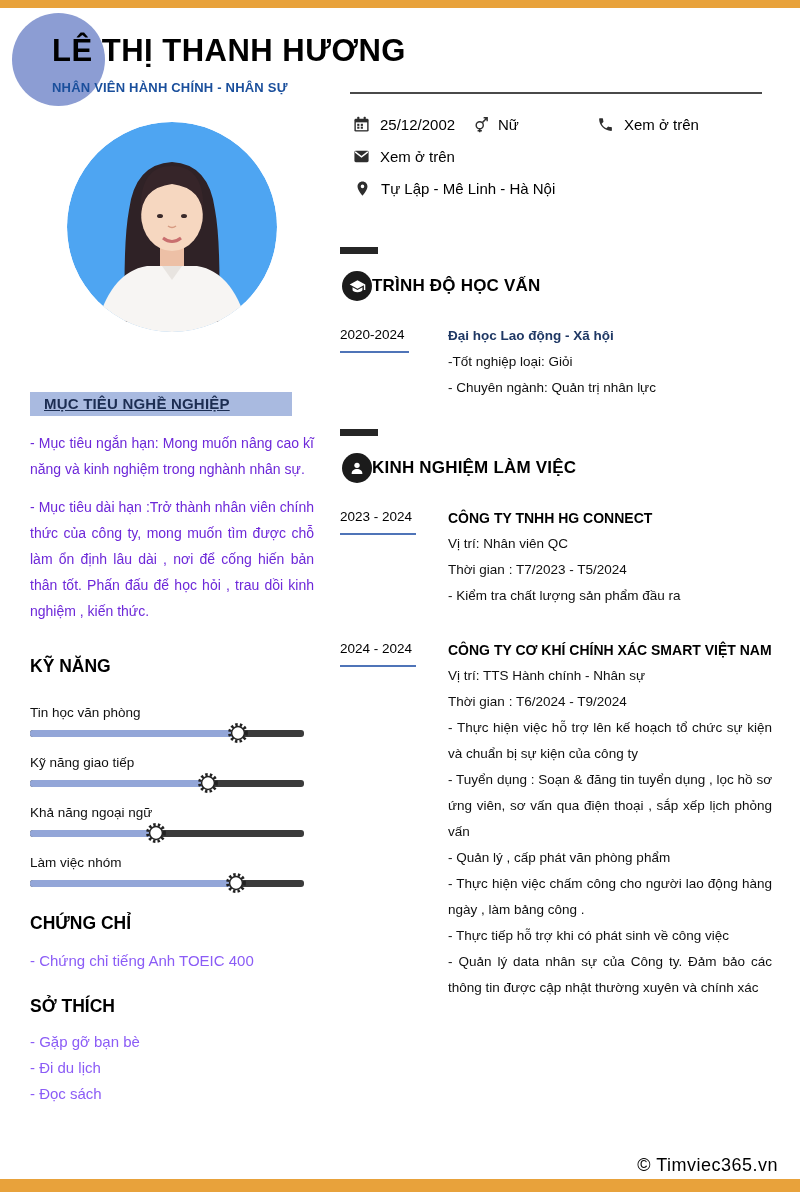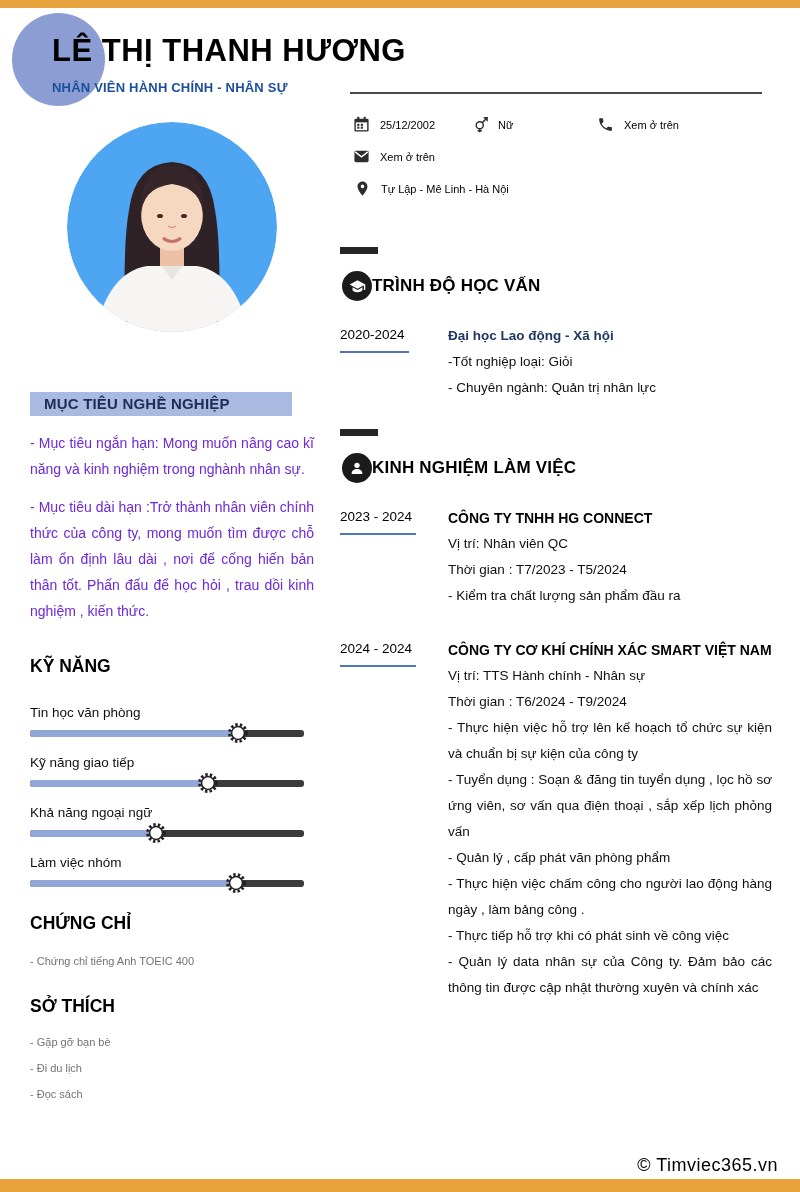--- a/index.html
+++ b/index.html
@@ -13,41 +13,41 @@
   .accent-circle { position:absolute; left:12px; top:13px; width:93px; height:93px; border-radius:50%; background:#8C9DD3; }
 
   .header-name { position:absolute; left:52px; top:33px; font-size:31px; font-weight:bold; color:#000; letter-spacing:.5px; }
   .header-title { position:absolute; left:52px; top:80px; font-size:13px; font-weight:bold; color:#1A4F9C; letter-spacing:.2px; }
   .header-rule { position:absolute; left:350px; top:92px; width:412px; height:2px; background:#4a4a4a; }
 
   .photo { position:absolute; left:67px; top:122px; width:210px; height:210px; border-radius:50%; overflow:hidden; }
 
   
   .left-col { position:absolute; left:30px; top:392px; width:284px; }
-  .obj-head { background:#A9BAE0; color:#1C2D52; font-weight:bold; font-size:15px; padding:3px 0 4px 14px; width:262px; letter-spacing:.2px; }
+  .obj-head { background:#A9BAE0; color:#1C2D52; font-weight:bold; font-size:15px; padding:3px 0 4px 14px; width:262px; letter-spacing:.2px;text-decoration:underline; }
   .obj-p { font-size:14px; line-height:26px; text-align:justify; margin-top:12px; color:#6d28d9; }
   .obj-p:first-child { margin-top:14px; }
   .left-h2 { font-size:17.5px; font-weight:bold; color:#000; }
   .skills-head { margin-top:32px; }
   .skills-list { margin-top:28px; }
   .skill-row { margin-bottom:18px; }
   .skill-label { font-size:13.5px; margin-bottom:10px; color:#101010; }
   .skill-track { position:relative; width:274px; height:7px; background:#3B3B3B; border-radius:3px; }
   .skill-fill { position:absolute; left:0; top:0; height:7px; background:#93A6D8; border-radius:3px 0 0 3px; }
   .skill-thumb { position:absolute; top:-8px; width:22px; height:22px; }
   .cert-head { margin-top:26px; }
-  .simple-line { font-size:11px; line-height:26px; color:#737373; }
+  .simple-line { font-size:15px; line-height:26px; color:#8b5cf6; }
   .cert-list { margin-top:14px; }
   .hobby-head { margin-top:22px; }
   .hobby-list { margin-top:12px; }
 
   
   .contact { position:absolute; left:345px; top:112px; width:430px; height:100px; }
   .c-item { position:absolute; display:flex; align-items:center; gap:10px; }
-  .c-text { font-size:11px; color:#000; }
+  .c-text { font-size:15px; color:#000; }
   .c-ico { width:17px; height:17px; display:inline-flex; }
 
   
   .right-col { position:absolute; left:340px; top:247px; width:432px; }
   .sec-bar { width:38px; height:7px; background:#262626; }
   .sec-head { display:flex; align-items:center; margin:17px 0 0 2px; }
   .sec-icon { width:30px; height:30px; border-radius:50%; background:#1B1B1B; display:flex; align-items:center; justify-content:center; flex:none; }
   .sec-title { font-size:17px; font-weight:bold; color:#000; letter-spacing:.2px; }
   .entries { margin-top:22px; }
   .entry { display:flex; gap:12px; margin-bottom:28px; }

